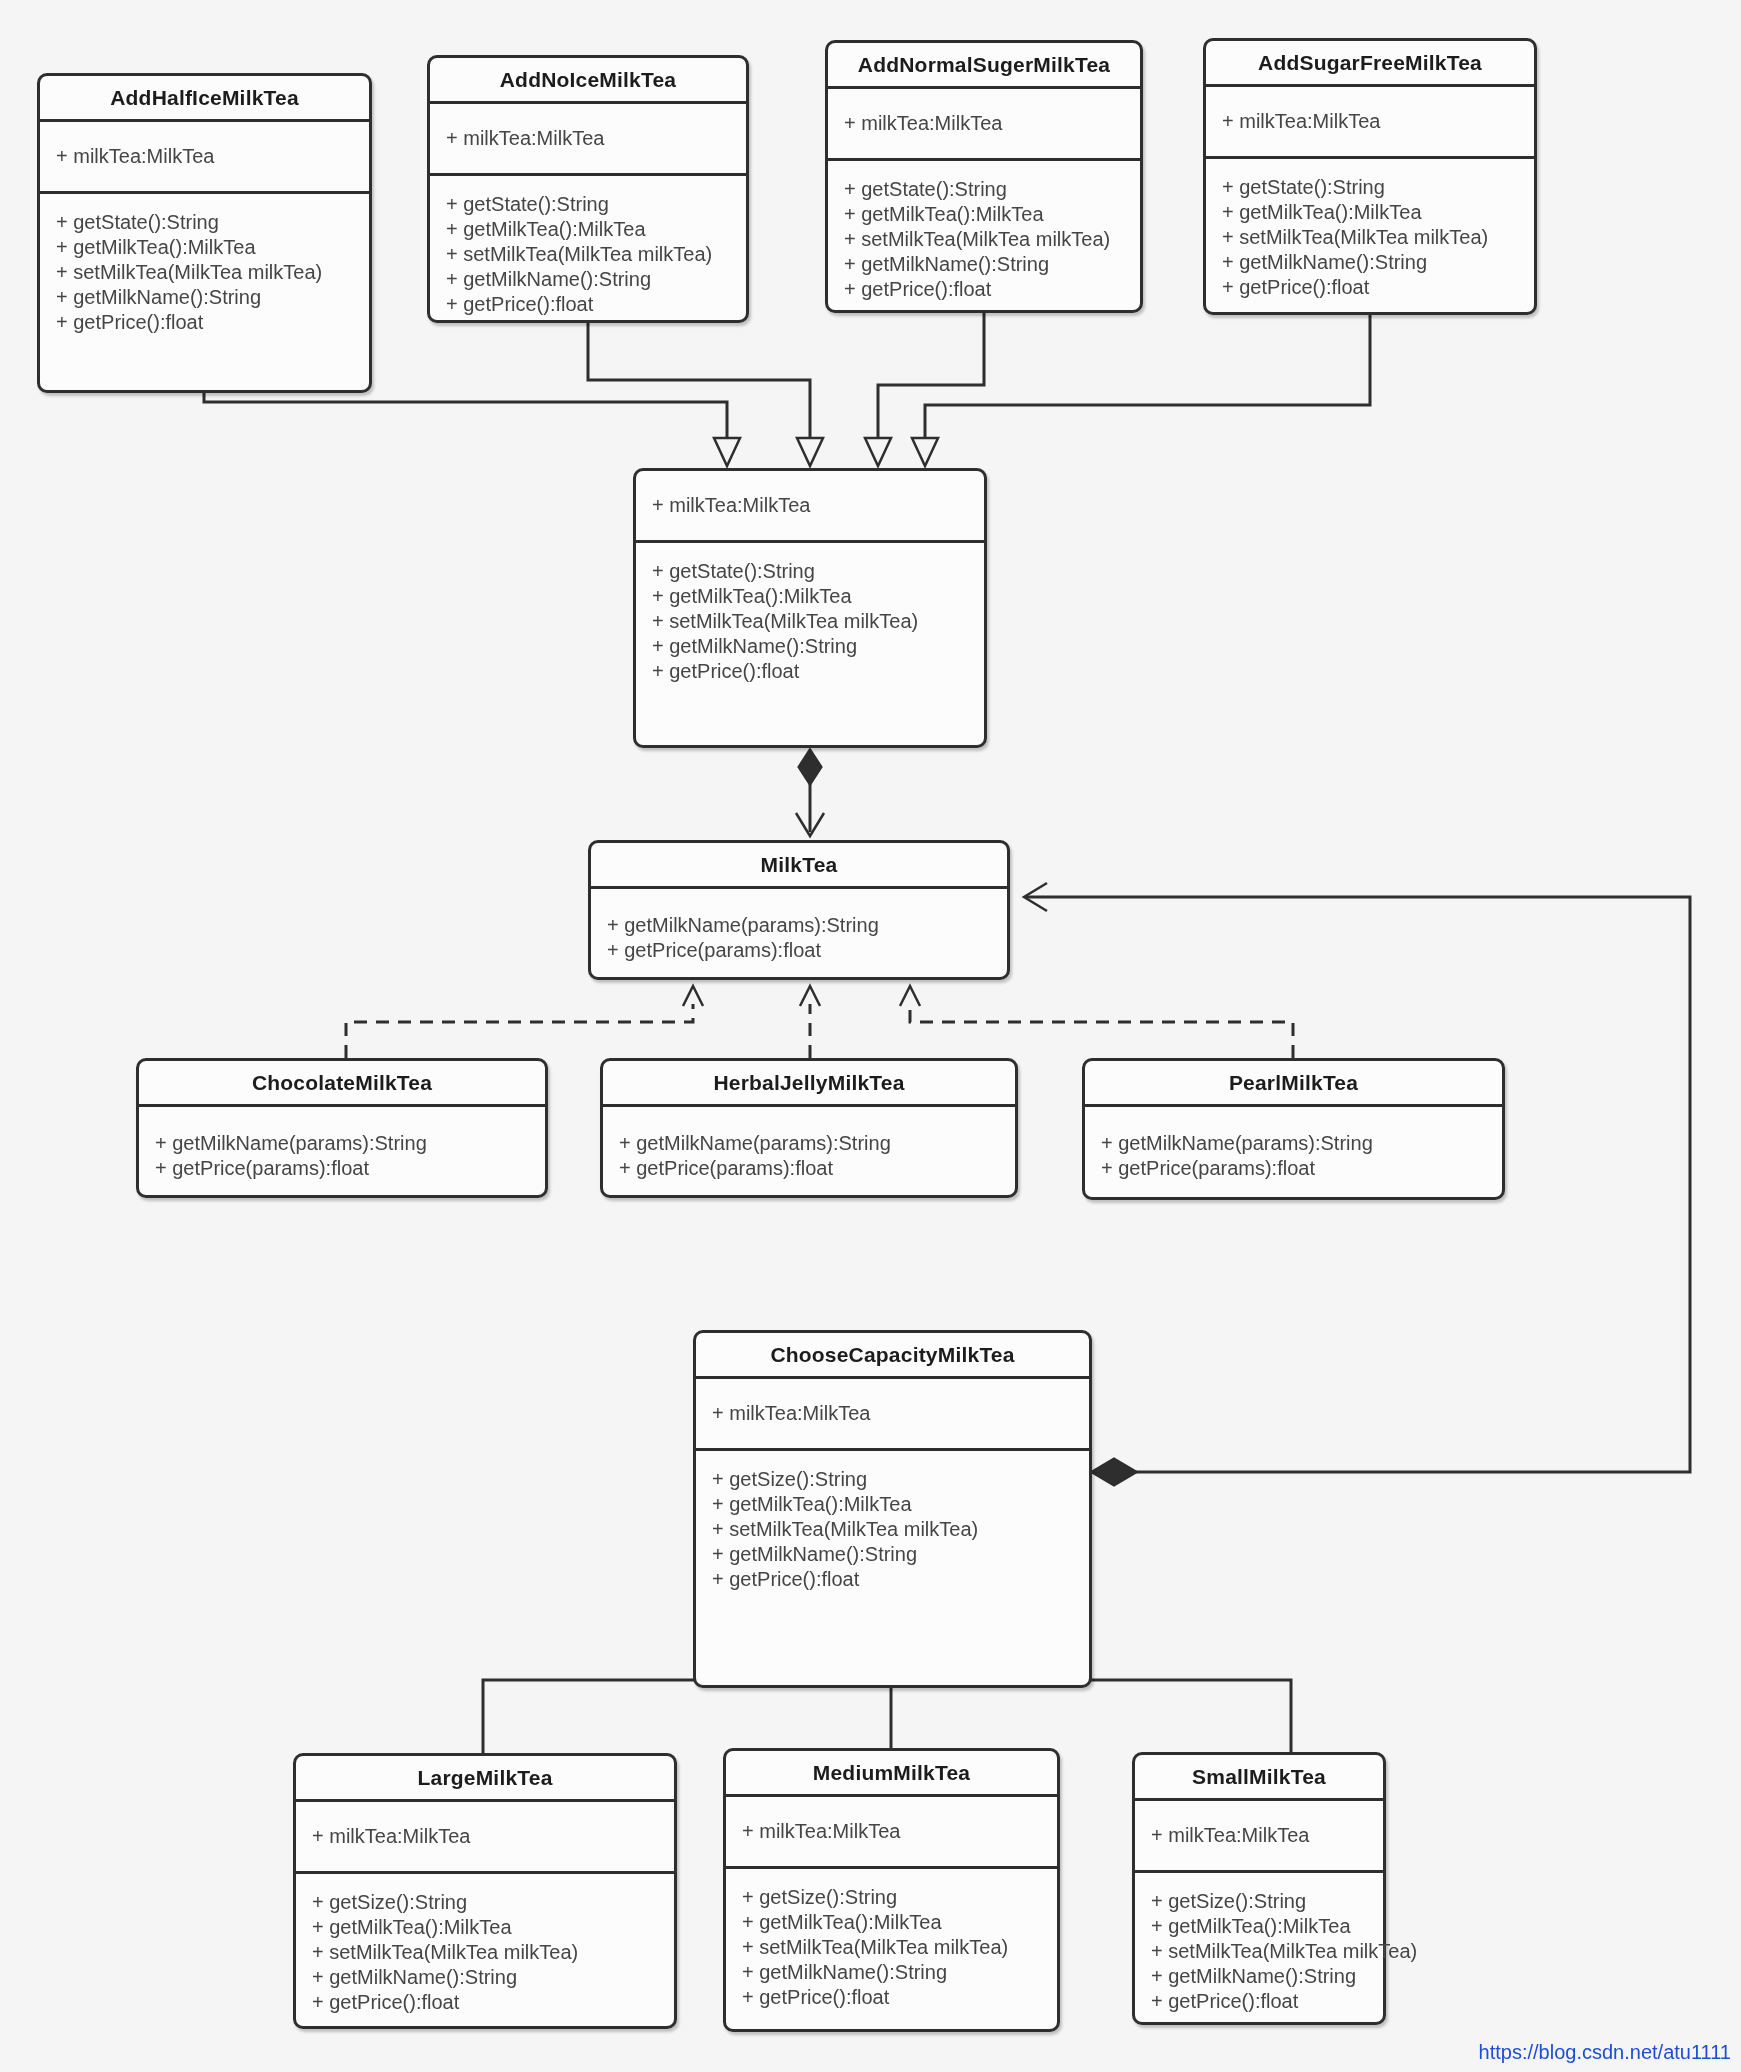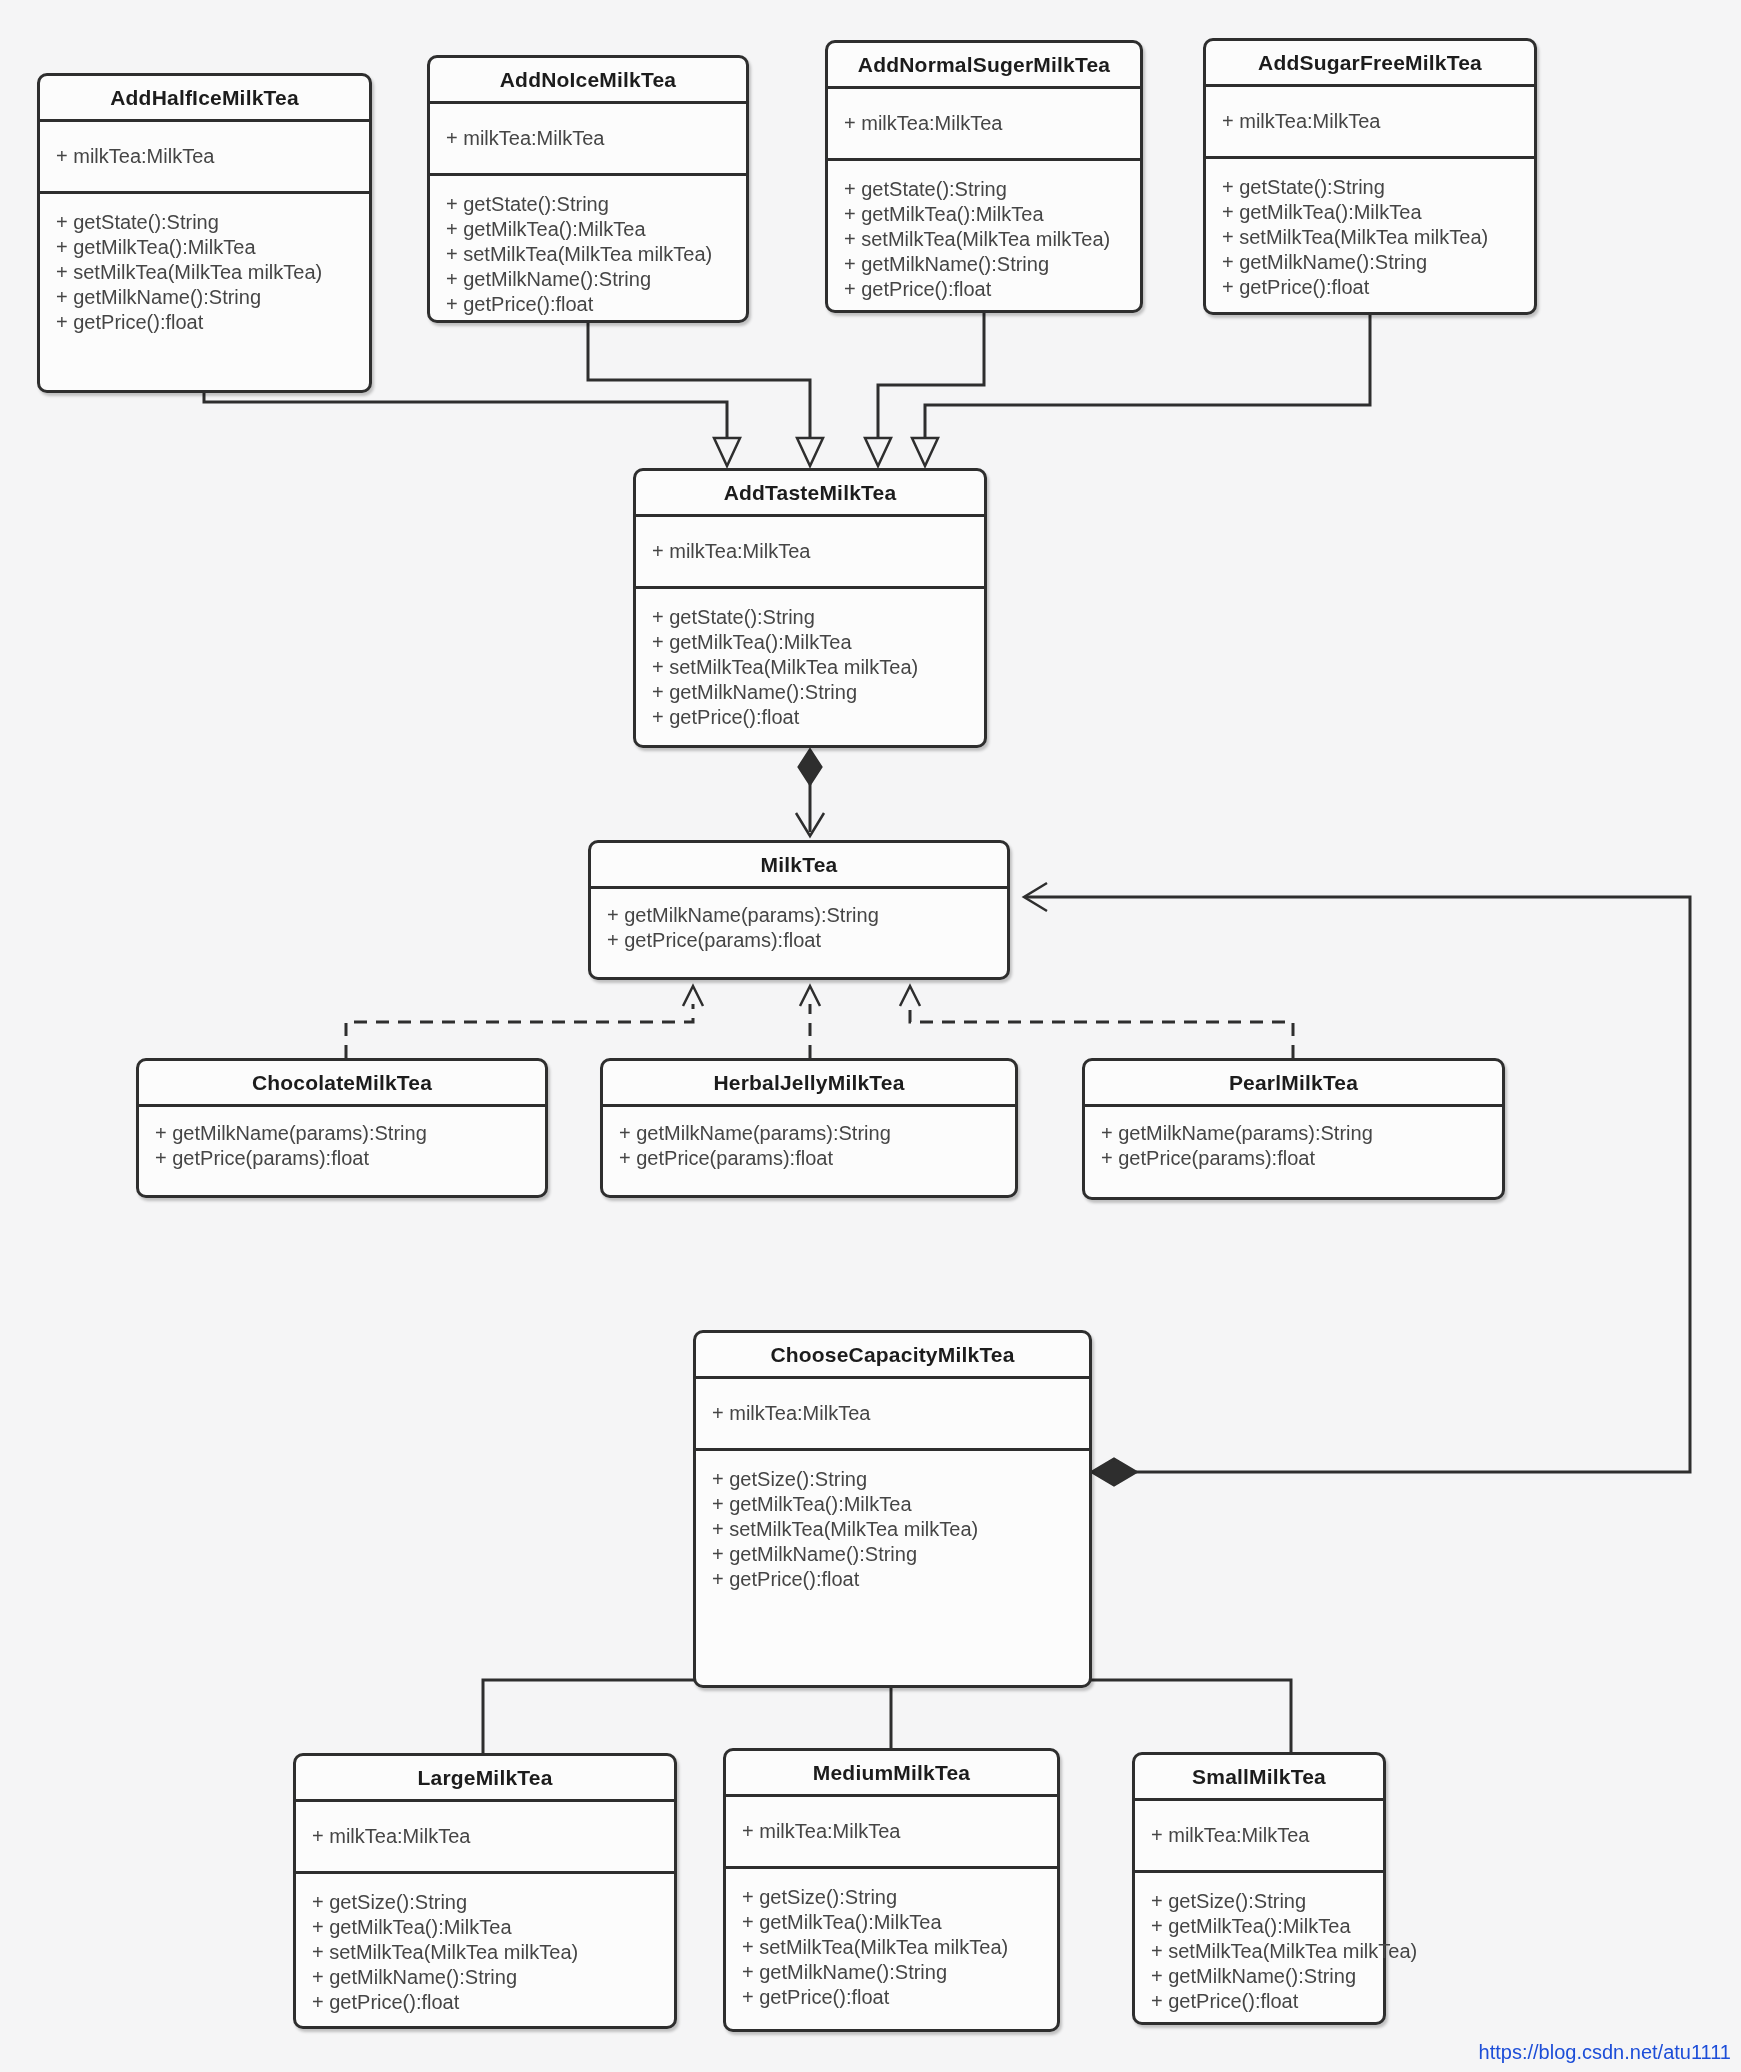--- a/index.html
+++ b/index.html
@@ -40,21 +40,21 @@
     flex:0 0 auto;
     border-bottom:3px solid #2e2e2e;
     display:flex;flex-direction:column;justify-content:center;
     padding-left:16px;
   }
   .cls-methods{
     box-sizing:border-box;
     flex:1 1 auto;
     padding:16px 6px 0 16px;
   }
-  .cls-methods.two-lines{padding-top:14px;}
+  .cls-methods.two-lines{padding-top:24px;}
   .member-line{
     font-size:20px;
     line-height:25px;
     color:#454545;
     white-space:nowrap;
   }
   #watermark{
     position:absolute;
     right:10px;bottom:8px;
     z-index:2;
@@ -175,21 +175,20 @@
     <div class="cls-methods">
         <div class="member-line">+ getState():String</div>
         <div class="member-line">+ getMilkTea():MilkTea</div>
         <div class="member-line">+ setMilkTea(MilkTea milkTea)</div>
         <div class="member-line">+ getMilkName():String</div>
         <div class="member-line">+ getPrice():float</div>
       </div>
   </div>
 
   <div class="cls" id="b5" style="left:633px;top:468px;width:354px;height:280px">
-    <div class="cls-title">AddTasteMilkTea</div>
     <div class="cls-attrs">
         <div class="member-line">+ milkTea:MilkTea</div>
       </div>
     <div class="cls-methods">
         <div class="member-line">+ getState():String</div>
         <div class="member-line">+ getMilkTea():MilkTea</div>
         <div class="member-line">+ setMilkTea(MilkTea milkTea)</div>
         <div class="member-line">+ getMilkName():String</div>
         <div class="member-line">+ getPrice():float</div>
       </div>

